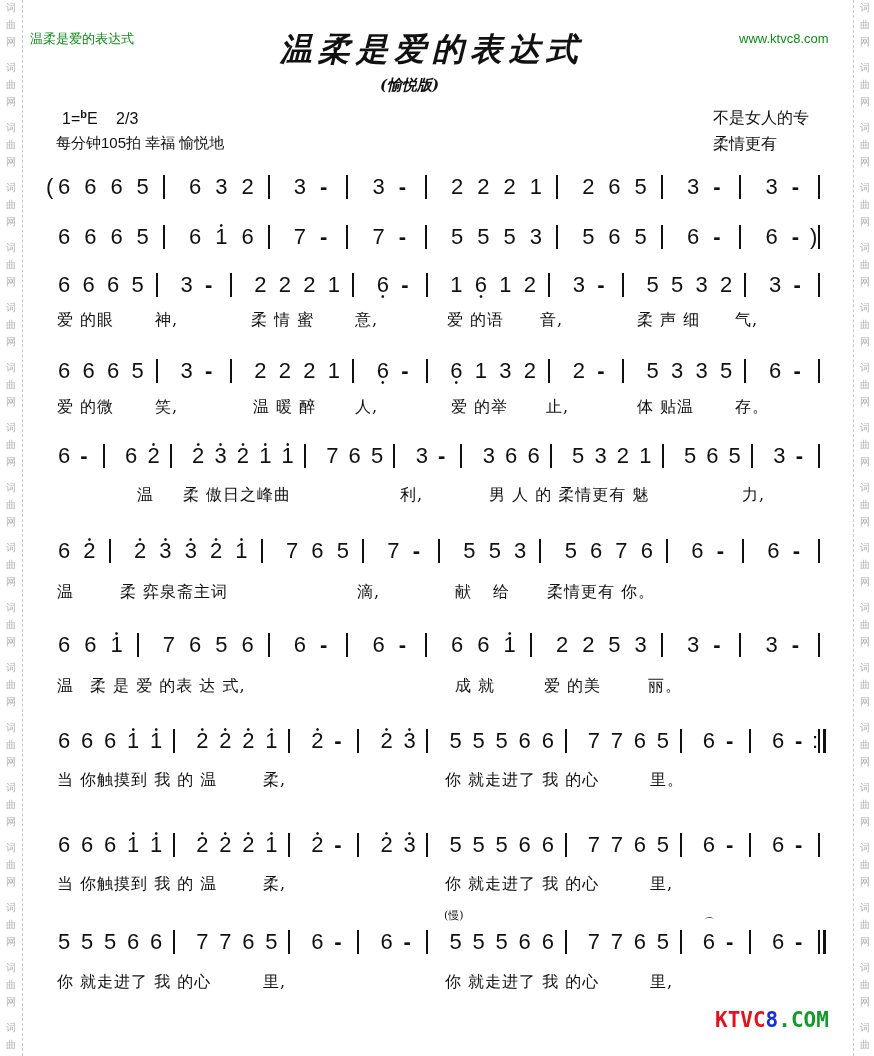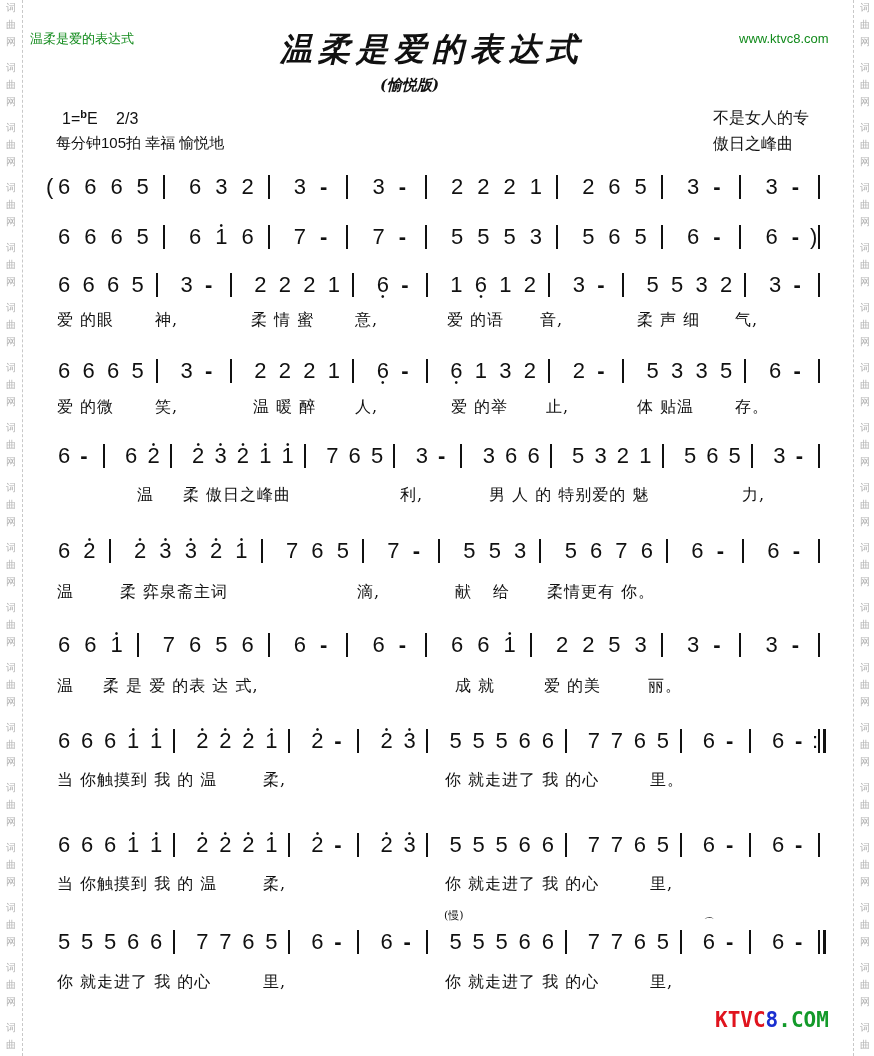--- a/index.html
+++ b/index.html
@@ -150,21 +150,21 @@
 <div class="site-left">温柔是爱的表达式</div>
 <div class="site-right">www.ktvc8.com</div>
 <div class="title">温柔是爱的表达式</div>
 <div class="subtitle">(愉悦版)</div>
 <div class="key">
   <span>1=</span><sup>b</sup><span>E</span>
   <span style="margin-left:14px">2/3</span>
 </div>
 <div class="tempo">每分钟105拍  幸福  愉悦地</div>
 <div class="credit" style="top:108px">不是女人的专</div>
-<div class="credit" style="top:134px">傲日之峰曲</div>
+<div class="credit" style="top:134px">柔情更有</div>
 
 <div id="score">
     <div class="row" style="top: 174px; width: 874px;">
       <span class="tok" style="left: 46px;">(</span>
       <span class="tok" style="left: 58px;">6</span>
       <span class="tok" style="left: 84.2069px;">6</span>
       <span class="tok" style="left: 110.414px;">6</span>
       <span class="tok" style="left: 136.621px;">5</span>
       <span class="bar" style="left: 162.828px;"></span>
       <span class="tok" style="left: 189.034px;">6</span>
@@ -520,30 +520,30 @@
     <div class="lyric" style="left: 155px; top: 397px;">笑,</div>
     <div class="lyric" style="left: 253px; top: 397px;">温 暖 醉</div>
     <div class="lyric" style="left: 355px; top: 397px;">人,</div>
     <div class="lyric" style="left: 451px; top: 397px;">爱 的举</div>
     <div class="lyric" style="left: 546px; top: 397px;">止,</div>
     <div class="lyric" style="left: 637px; top: 397px;">体 贴温</div>
     <div class="lyric" style="left: 735px; top: 397px;">存。</div>
     <div class="lyric" style="left: 137px; top: 485px;">温</div>
     <div class="lyric" style="left: 183px; top: 485px;">柔 傲日之峰曲</div>
     <div class="lyric" style="left: 400px; top: 485px;">利,</div>
-    <div class="lyric" style="left: 489px; top: 485px;">男 人 的 特别爱的 魅</div>
+    <div class="lyric" style="left: 489px; top: 485px;">男 人 的 柔情更有 魅</div>
     <div class="lyric" style="left: 742px; top: 485px;">力,</div>
     <div class="lyric" style="left: 57px; top: 582px;">温</div>
     <div class="lyric" style="left: 120px; top: 582px;">柔 弈泉斋主词</div>
     <div class="lyric" style="left: 357px; top: 582px;">滴,</div>
     <div class="lyric" style="left: 455px; top: 582px;">献</div>
     <div class="lyric" style="left: 493px; top: 582px;">给</div>
     <div class="lyric" style="left: 547px; top: 582px;">柔情更有 你。</div>
     <div class="lyric" style="left: 57px; top: 676px;">温</div>
-    <div class="lyric" style="left: 103px; top: 676px;">柔 是 爱 的表 达 式,</div>
+    <div class="lyric" style="left: 90px; top: 676px;">柔 是 爱 的表 达 式,</div>
     <div class="lyric" style="left: 455px; top: 676px;">成 就</div>
     <div class="lyric" style="left: 544px; top: 676px;">爱 的美</div>
     <div class="lyric" style="left: 648px; top: 676px;">丽。</div>
     <div class="lyric" style="left: 57px; top: 770px;">当 你触摸到 我 的 温</div>
     <div class="lyric" style="left: 263px; top: 770px;">柔,</div>
     <div class="lyric" style="left: 445px; top: 770px;">你 就走进了 我 的心</div>
     <div class="lyric" style="left: 650px; top: 770px;">里。</div>
     <div class="lyric" style="left: 57px; top: 874px;">当 你触摸到 我 的 温</div>
     <div class="lyric" style="left: 263px; top: 874px;">柔,</div>
     <div class="lyric" style="left: 445px; top: 874px;">你 就走进了 我 的心</div>

